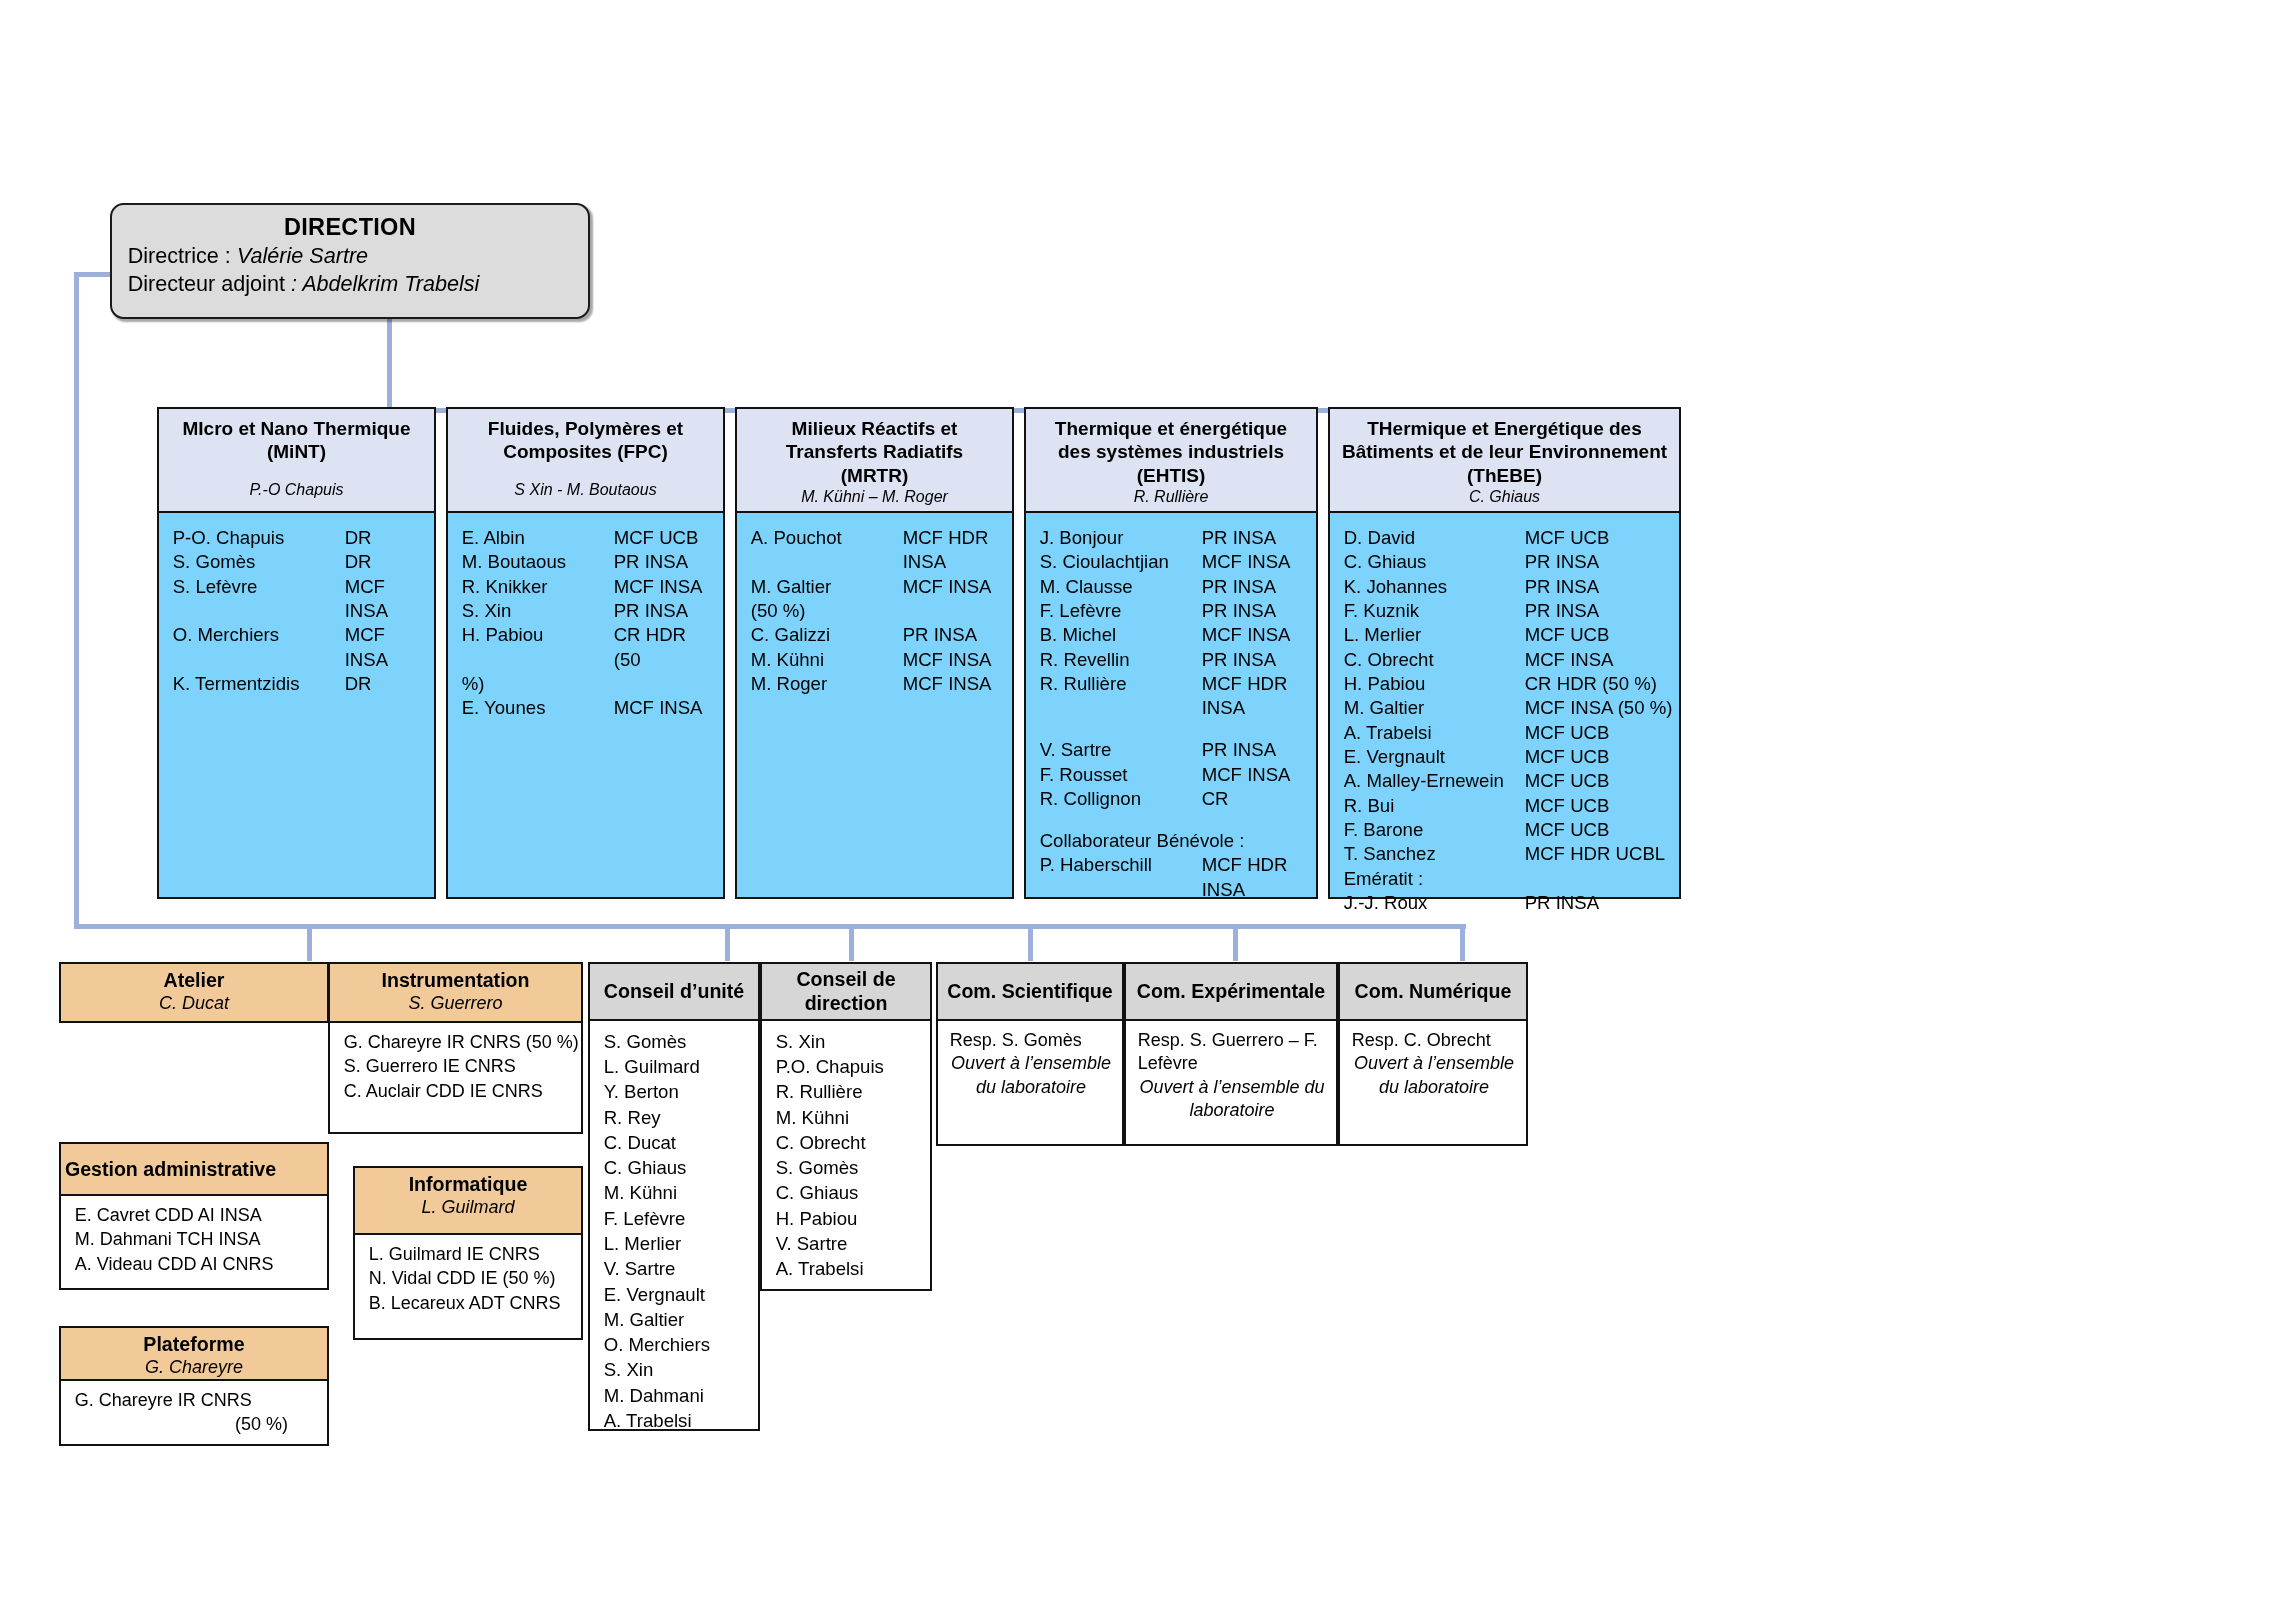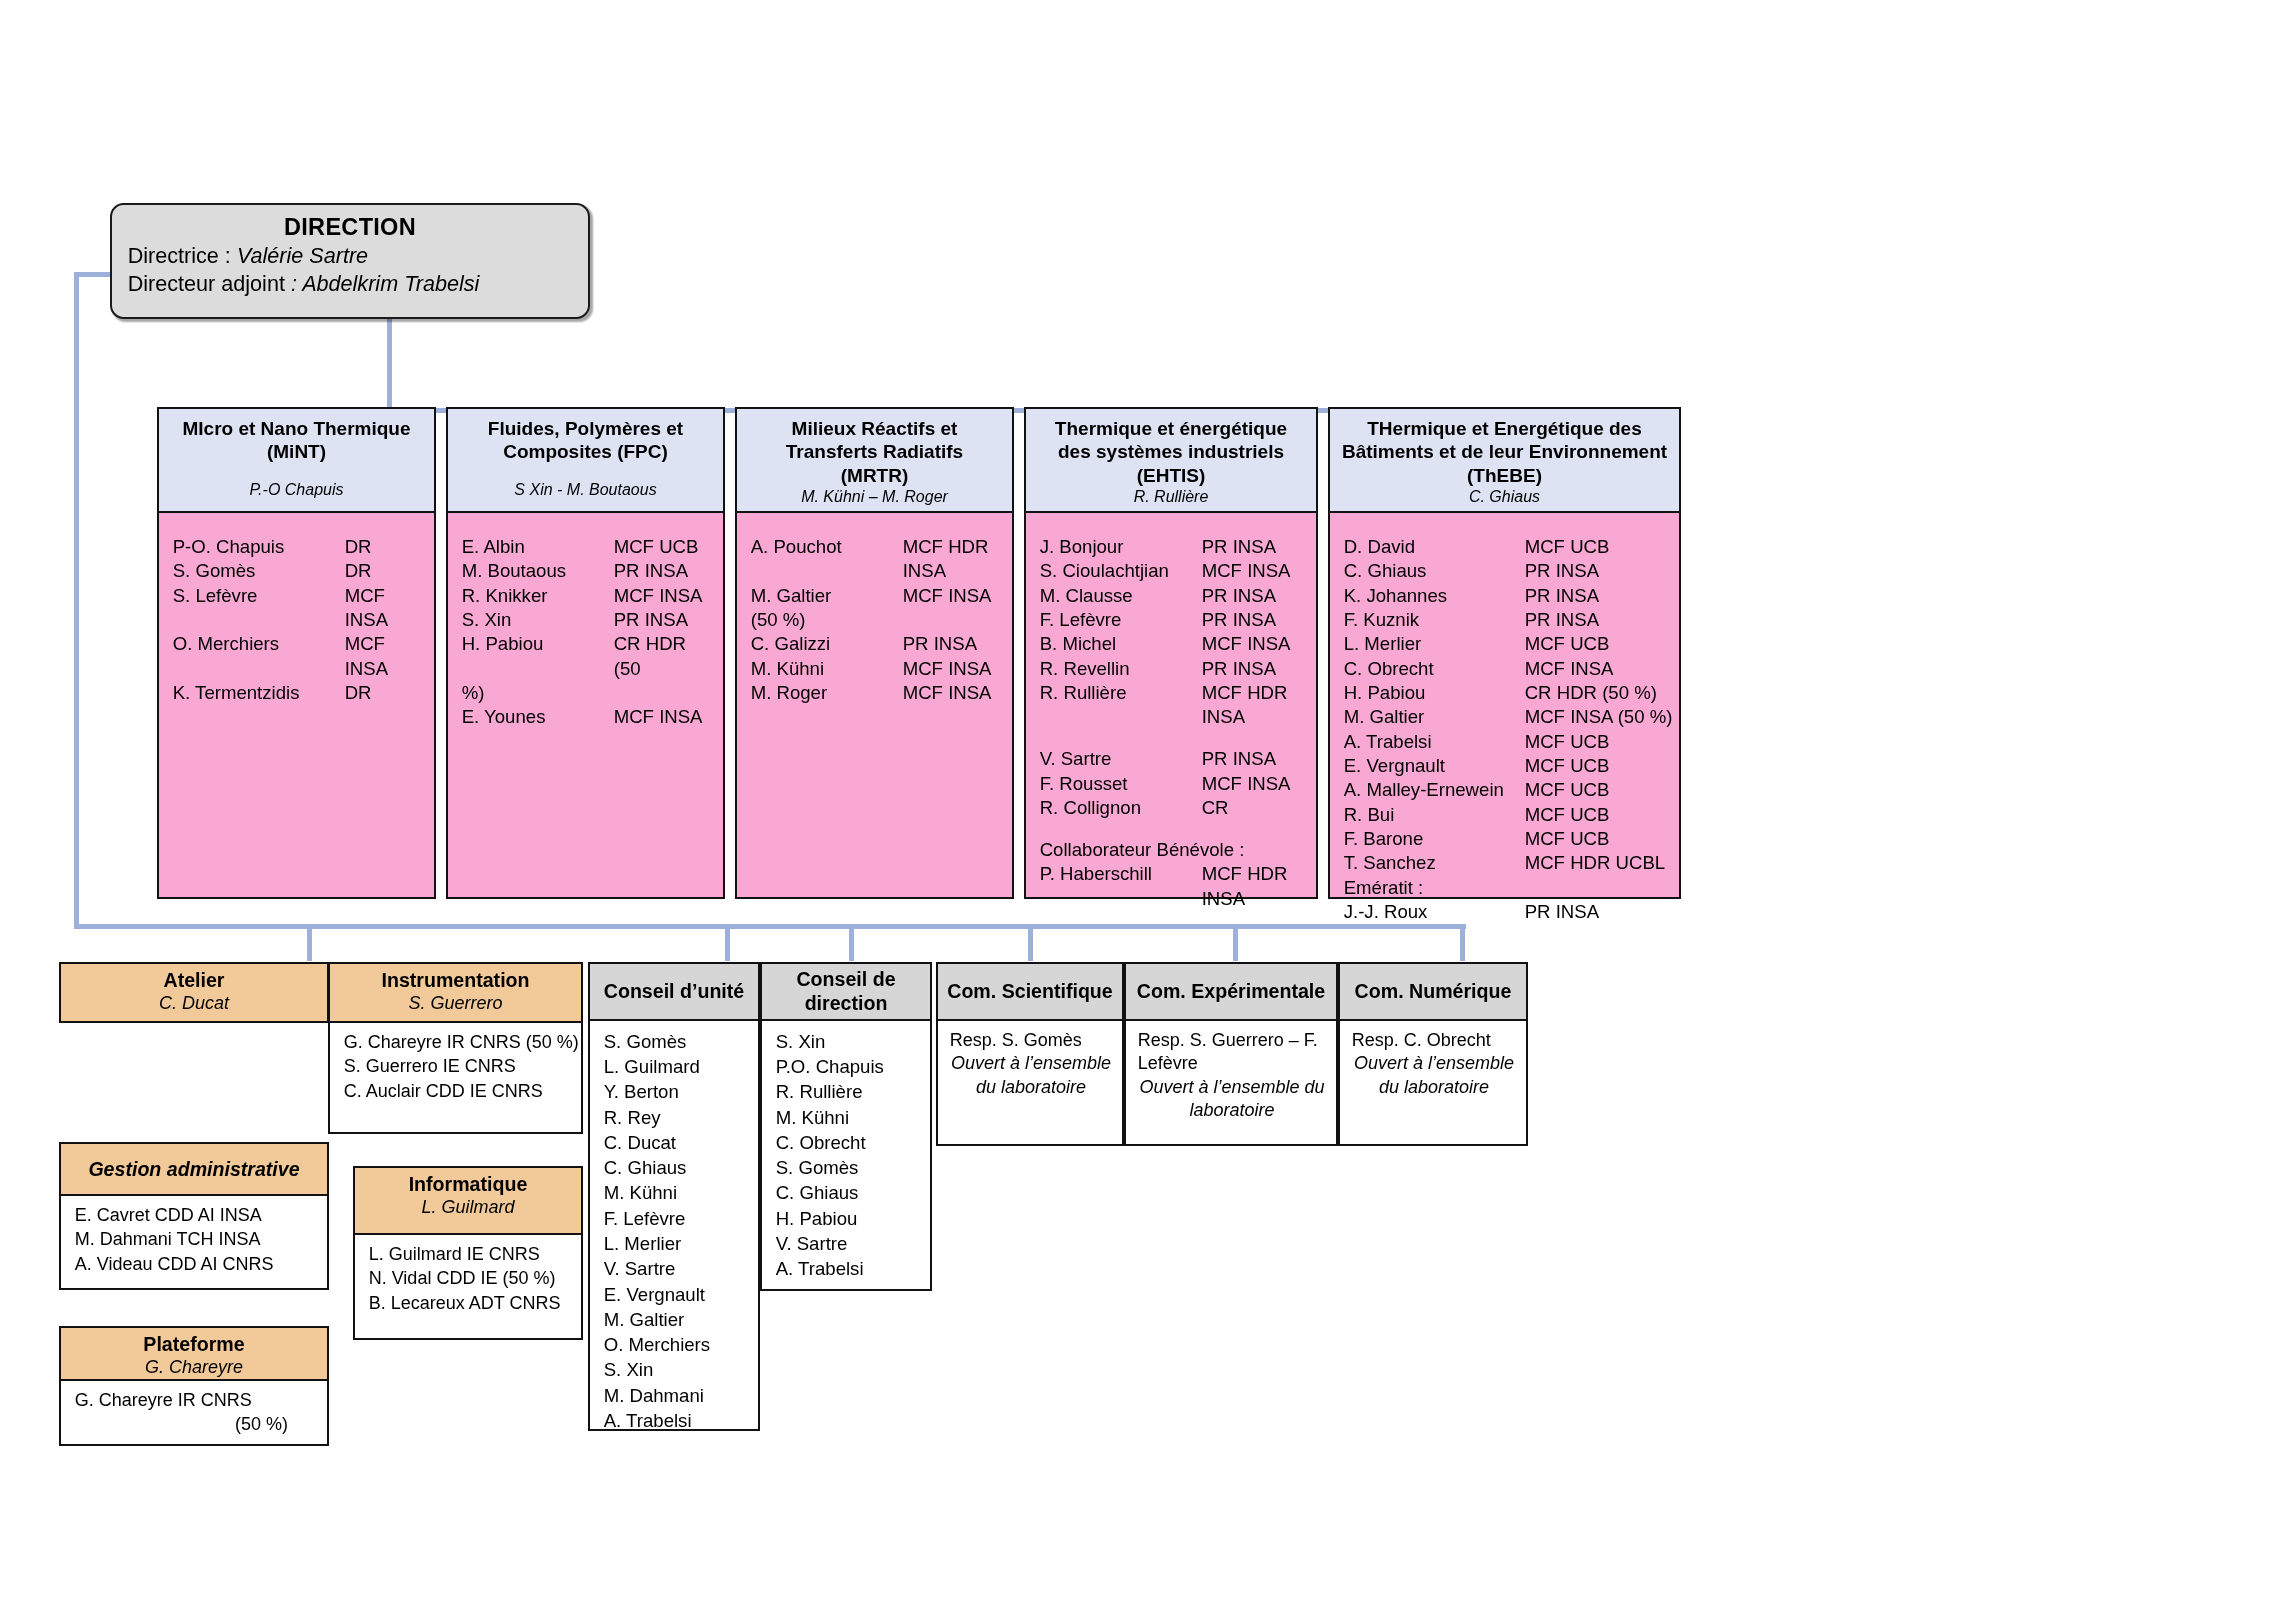--- a/index.html
+++ b/index.html
@@ -76,22 +76,22 @@
   .team-head .t-lead {
     font-style: italic;
     font-size: 16px;
     line-height: 1.25;
   }
   .team-head .t-lead.spaced { margin-top: 16.7px; }
   .team-body {
     border: 2px solid #121212;
     border-top: none;
     box-sizing: border-box;
-    background: #f9a8d4;
-    padding: 22px 0 0 0;
+    background: #7dd3fc;
+    padding: 13px 0 0 0;
   }
   .mrow {
     display: flex;
     font-size: 18.6px;
     line-height: 1.31;
     padding: 0 5.9px 0 13.7px;
   }
   .mrow .m-name { flex: 0 0 auto; }
   .mrow .m-role { }
   .mrow.gap { height: 17.6px; }
@@ -441,21 +441,21 @@
   </div>
 
   <div class="svc" style="left:59px; top:962px; width:270px;">
     <div class="svc-head" style="height:61px;">
       <div class="s-name">Atelier</div>
       <div class="s-lead">C. Ducat</div>
     </div>
   </div>
 
   <div class="svc" style="left:59px; top:1142px; width:270px;">
-    <div class="svc-head" style="height:54px; display:flex; align-items:center; justify-content:center;font-style:italic;">
+    <div class="svc-head" style="height:54px; display:flex; align-items:center; ">
       <div class="s-name">Gestion administrative</div>
     </div>
     <div class="svc-body" style="height:94px;">
       <div class="srow">E. Cavret   CDD AI INSA</div>
       <div class="srow">M. Dahmani  TCH INSA</div>
       <div class="srow">A. Videau CDD AI CNRS</div>
     </div>
   </div>
 
   <div class="svc" style="left:59px; top:1326px; width:270px;">

